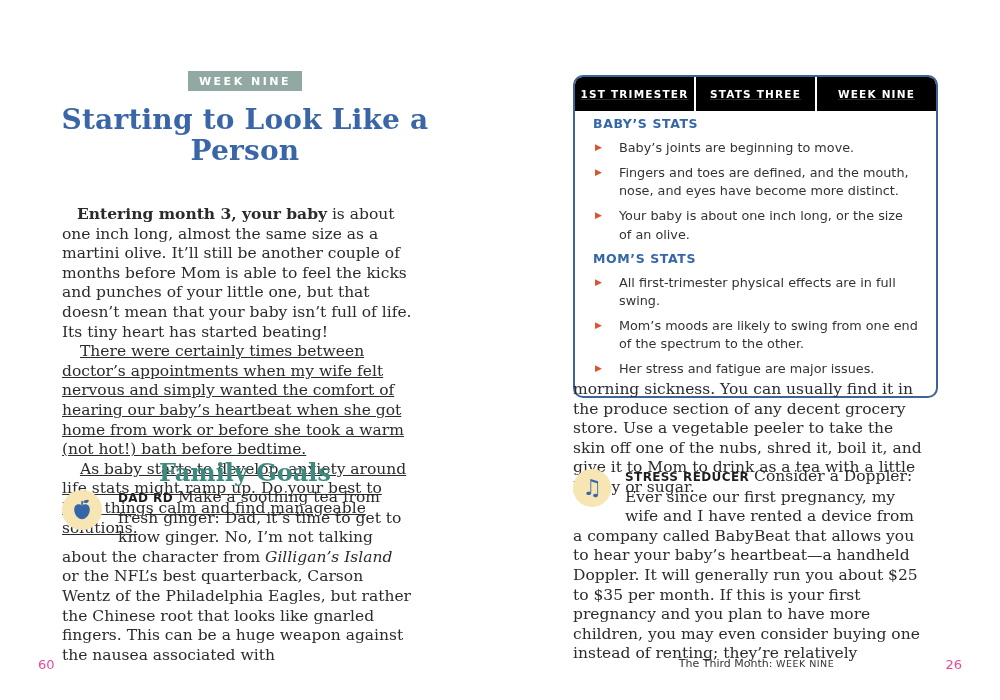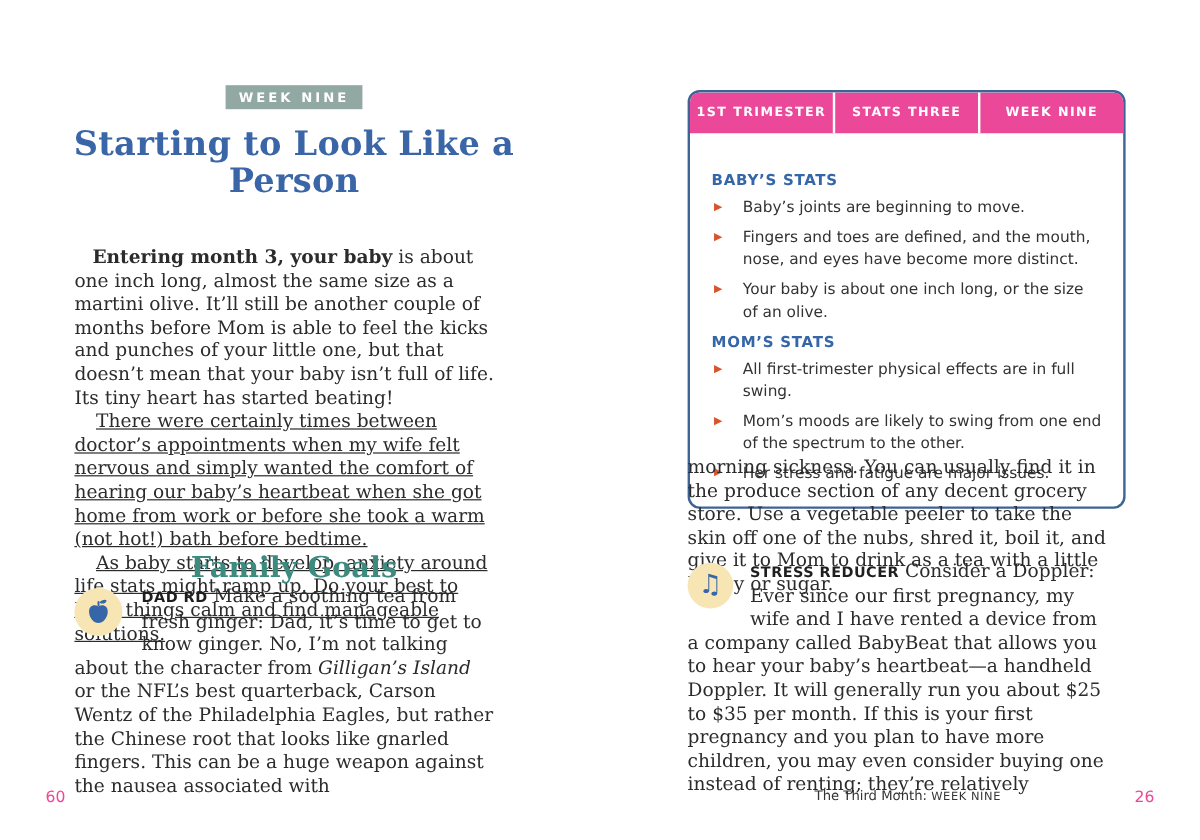--- a/index.html
+++ b/index.html
@@ -42,29 +42,29 @@
     font-weight:bold;font-size:12px;letter-spacing:0.4px;color:#1e1e1e;
   }
   .note-glyph{font-family:"DejaVu Sans",sans-serif;color:#3566a8;font-size:22px;line-height:1;}
   
   #right-page{position:absolute;left:573px;top:75px;width:367px;}
   .stats-box{
     width:365px;border:2px solid #3e6396;border-radius:10px;
     background:#ffffff;box-sizing:border-box;overflow:hidden;
   }
   .tab-bar{
-    display:flex;background:#ec4899;height:34px;border-radius:7px 7px 0 0;
+    display:flex;background:#000000;height:34px;border-radius:7px 7px 0 0;text-decoration:underline;
   }
   .tab{
     flex:1;display:flex;align-items:center;justify-content:center;
     color:#ffffff;font-family:"DejaVu Sans","Liberation Sans",sans-serif;
     font-weight:bold;font-size:10.5px;letter-spacing:1.2px;
   }
   .tab + .tab{border-left:2px solid #ffffff;}
-  .stats-body{padding:27px 18px 10px 18px;border-radius:13px;}
+  .stats-body{padding:1px 18px 10px 18px;border-radius:13px;}
   .stats-heading{
     color:#3566a8;font-family:"DejaVu Sans","Liberation Sans",sans-serif;
     font-weight:bold;font-size:12.5px;letter-spacing:0.6px;margin:4px 0 8px 0;
   }
   ul.stats-list{list-style:none;margin:0 0 6px 0;padding:0;}
   ul.stats-list li{
     position:relative;padding-left:26px;margin-bottom:7px;
     font-family:"DejaVu Sans","Liberation Sans",sans-serif;
     font-size:12.8px;line-height:1.42;color:#333333;
   }

